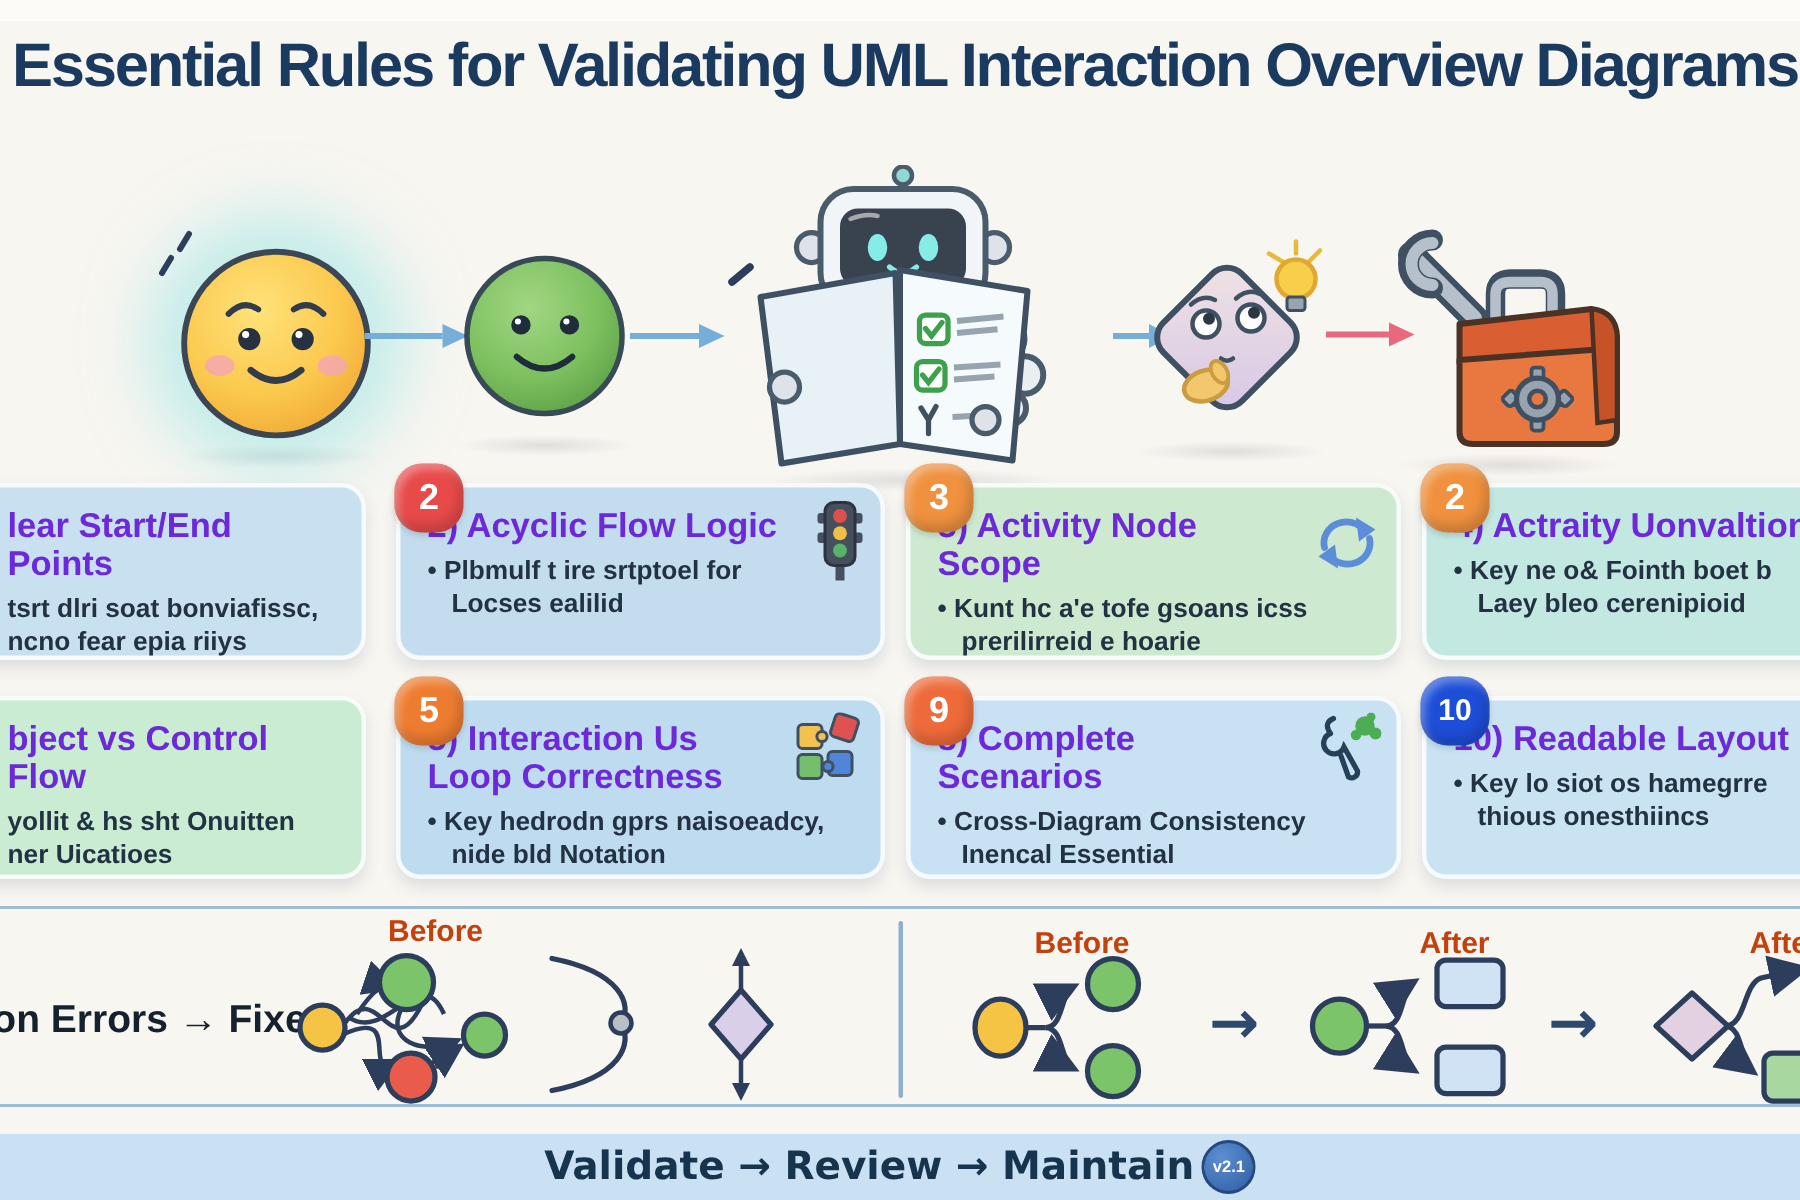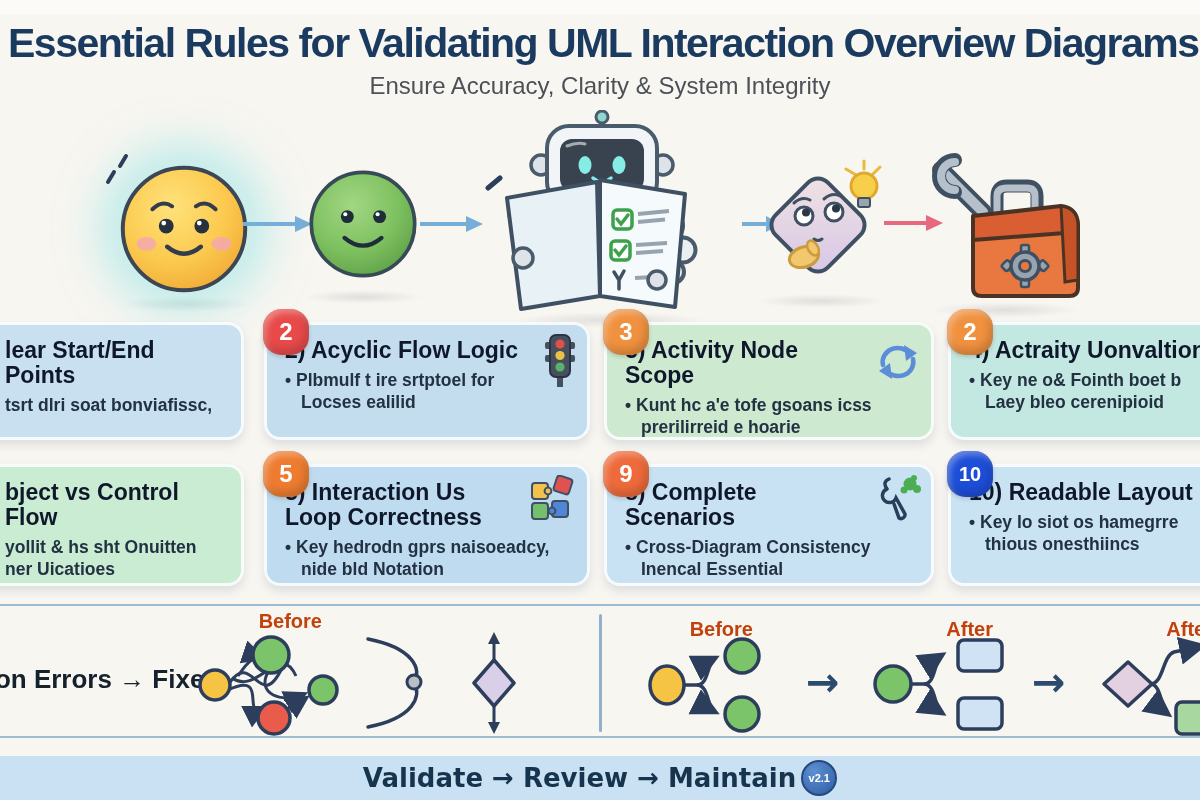--- a/index.html
+++ b/index.html
@@ -20,21 +20,21 @@
   .glow{position:absolute;left:124px;top:168px;width:120px;height:120px;border-radius:50%;
         box-shadow:0 0 42px 26px rgba(140,228,228,.5);}
   .shadow{position:absolute;border-radius:50%;
         background:radial-gradient(ellipse at center, rgba(40,50,60,.12), rgba(40,50,60,0) 70%);}
 
   
   .card{position:absolute;border-radius:16px;border:3px solid rgba(255,255,255,.85);
         box-shadow:0 5px 10px rgba(60,80,100,.14);box-sizing:border-box;
         padding:13px 16px 10px 18px;}
   .card.cut-left{padding-left:32px;}
-  .card-title{font-size:23px;font-weight:800;color:#0f172a;line-height:1.08;margin-bottom:6px;}
+  .card-title{font-size:23px;font-weight:800;color:#6d28d9;line-height:1.08;margin-bottom:6px;}
   .card-title.pad-icon{padding-right:52px;}
   .bullets{font-size:17.5px;font-weight:600;color:#233242;line-height:1.28;}
   .bullets .l2{margin-left:16px;}
   .card.cut-left .bullets .l2{margin-left:0;}
   .badge{position:absolute;top:-16px;left:-4px;width:46px;height:46px;border-radius:40%;
          display:flex;align-items:center;justify-content:center;
          color:#fff;font-size:24px;font-weight:800;
          box-shadow:inset -3px -5px 8px rgba(0,0,0,.18), inset 3px 4px 6px rgba(255,255,255,.35), 0 2px 4px rgba(0,0,0,.15);}
   .card-icon{position:absolute;top:8px;right:10px;}
   .card-icon.mid{top:16px;}
@@ -75,21 +75,20 @@
           <stop offset="100%" stop-color="#5e9f47"></stop>
       </radialGradient>
       <linearGradient id="gradDiamond" x1="0" y1="0" x2="1" y2="1">
         <stop offset="0%" stop-color="#f0e3e3"></stop>
           <stop offset="100%" stop-color="#d7c6e6"></stop>
       </linearGradient>
     </defs>
   </svg>
 
   <div class="title">Essential Rules for Validating UML Interaction Overview Diagrams</div>
-  <div class="subtitle">Ensure Accuracy, Clarity &amp; System Integrity</div>
 
   <div class="shadow" style="left:120px;top:296px;width:132px;height:16px;"></div>
   <div class="shadow" style="left:303px;top:290px;width:120px;height:14px;"></div>
   <div class="shadow" style="left:515px;top:312px;width:190px;height:16px;"></div>
   <div class="shadow" style="left:756px;top:294px;width:130px;height:14px;"></div>
   <div class="shadow" style="left:930px;top:302px;width:150px;height:16px;"></div>
 
   <div class="glow"></div>
   <svg class="abs" style="left:105px;top:150px" width="158" height="158" viewBox="0 0 160 160">
     <circle cx="80" cy="80" r="62" fill="url(#gradYellow)" stroke="#3c4654" stroke-width="4"></circle>
@@ -212,20 +211,21 @@
       </g>
       <circle cx="0" cy="0" r="14" fill="#97a3ae" stroke="#3f5063" stroke-width="3.5"></circle>
       <circle cx="0" cy="0" r="5.5" fill="#e87840" stroke="#3f5063" stroke-width="3"></circle>
     </g>
   </svg>
 
   <div class="card cut-left" style="left: -30px; top: 322px; width: 274px; height: 118px; background-color: rgb(200, 224, 240);">
     <div class="card-title">lear Start/End Points</div>
     <div class="bullets">
       <div>tsrt dlri soat bonviafissc,</div>
+      <div class="l2">ncno fear epia riiys</div>
     </div>
   </div>
 
   <div class="card" style="left: 264px; top: 322px; width: 326px; height: 118px; background-color: rgb(195, 221, 239);">
     <div class="badge" style="background-color: rgb(232, 74, 74);">2</div>
     <div class="card-title pad-icon">2) Acyclic Flow Logic</div>
     <div class="bullets">
       <div>• Plbmulf t ire srtptoel for</div>
       <div class="l2">Locses ealilid</div>
     </div>

